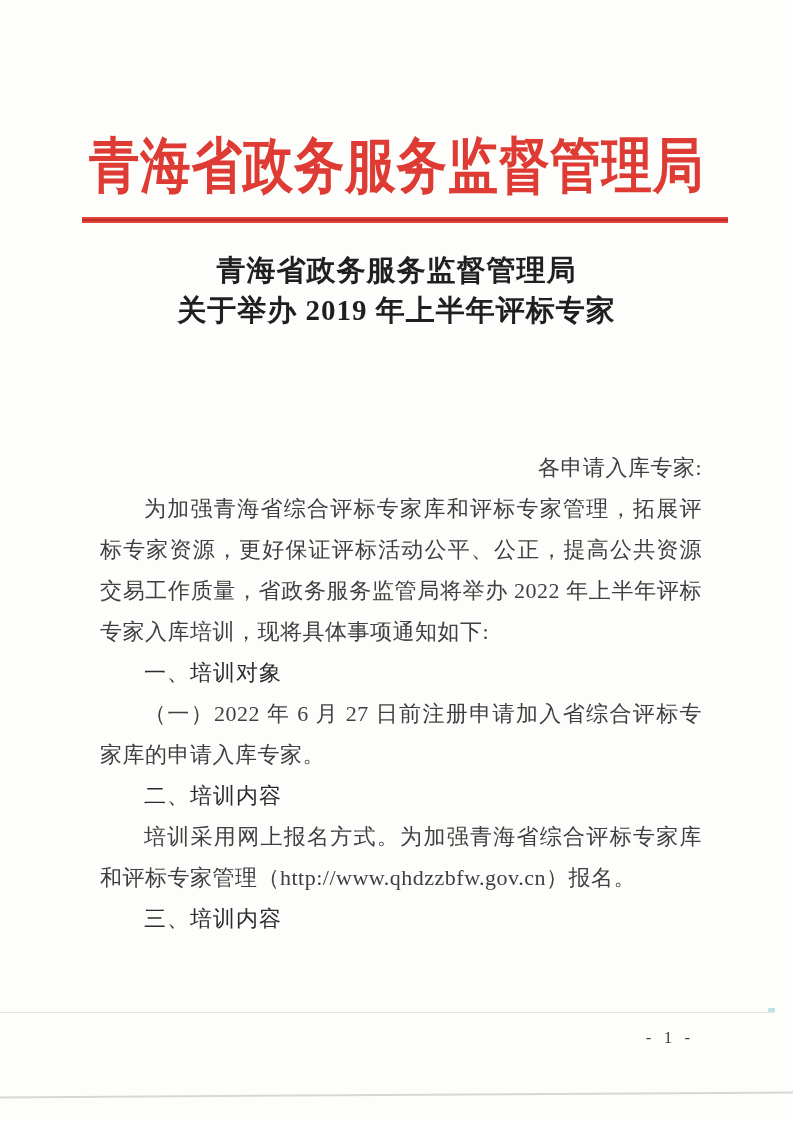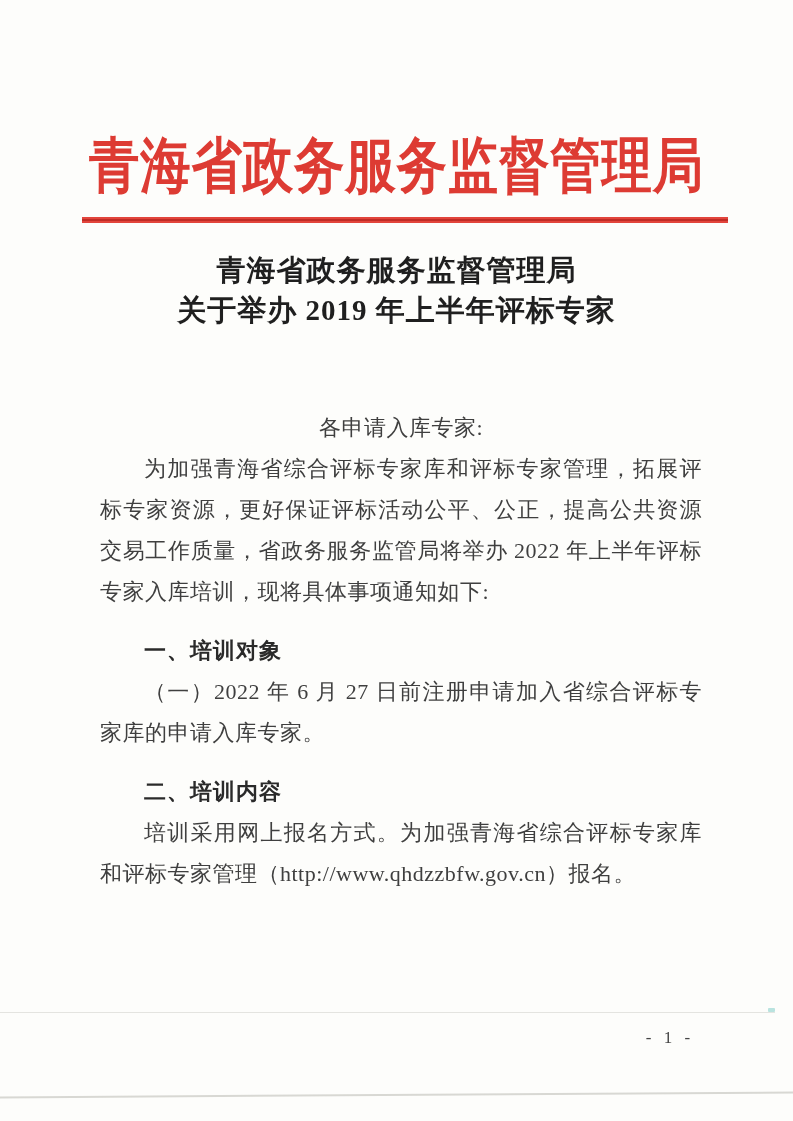--- a/index.html
+++ b/index.html
@@ -41,32 +41,31 @@
     font-size:29px;line-height:40px;font-weight:bold;
     color:var(--title-ink);
     letter-spacing:1px;
   }
   .doc-body{
     position:absolute;top:407px;left:100px;width:602px;
     font-size:22px;line-height:41px;
     color:var(--body-ink);
     letter-spacing:0.5px;
   }
-  .salutation{text-align:center;}
+  .salutation{text-align:right;margin-top:40px;}
   .block-para{
     text-indent:2em;
     text-align:justify;
   }
   .block-heading{
     text-indent:2em;
     font-family:"Liberation Sans", sans-serif;
-    font-weight:bold;
+    font-weight:normal;
     color:var(--heading-ink);
     letter-spacing:1px;
-    margin-top:18px;
   }
   .scan-line-faint{
     position:absolute;top:1012px;left:0;width:775px;height:1px;
     background:var(--scan-line);
   }
   .scan-mark-teal{
     position:absolute;top:1008px;left:768px;width:7px;height:4px;
     background:#a8dcd8;opacity:.8;border-radius:1px;
   }
   .page-bottom-edge{
@@ -97,20 +96,21 @@
 
 <div class="doc-body">
   <div class="salutation">各申请入库专家:</div>
   <div>
 
   <div class="block-para">为加强青海省综合评标专家库和评标专家管理，拓展评标专家资源，更好保证评标活动公平、公正，提高公共资源交易工作质量，省政务服务监管局将举办 2022 年上半年评标专家入库培训，现将具体事项通知如下:</div>
       <div class="block-heading">一、培训对象</div>
       <div class="block-para">（一）2022 年 6 月 27 日前注册申请加入省综合评标专家库的申请入库专家。</div>
       <div class="block-heading">二、培训内容</div>
       <div class="block-para">培训采用网上报名方式。为加强青海省综合评标专家库和评标专家管理（http://www.qhdzzbfw.gov.cn）报名。</div>
+      <div class="block-heading">三、培训内容</div>
     </div>
 </div>
 
 <div class="scan-line-faint"></div>
 <div class="scan-mark-teal"></div>
 <div class="page-bottom-edge"></div>
 
 <div class="page-number">- 1 -</div>
 
 </body></html>

